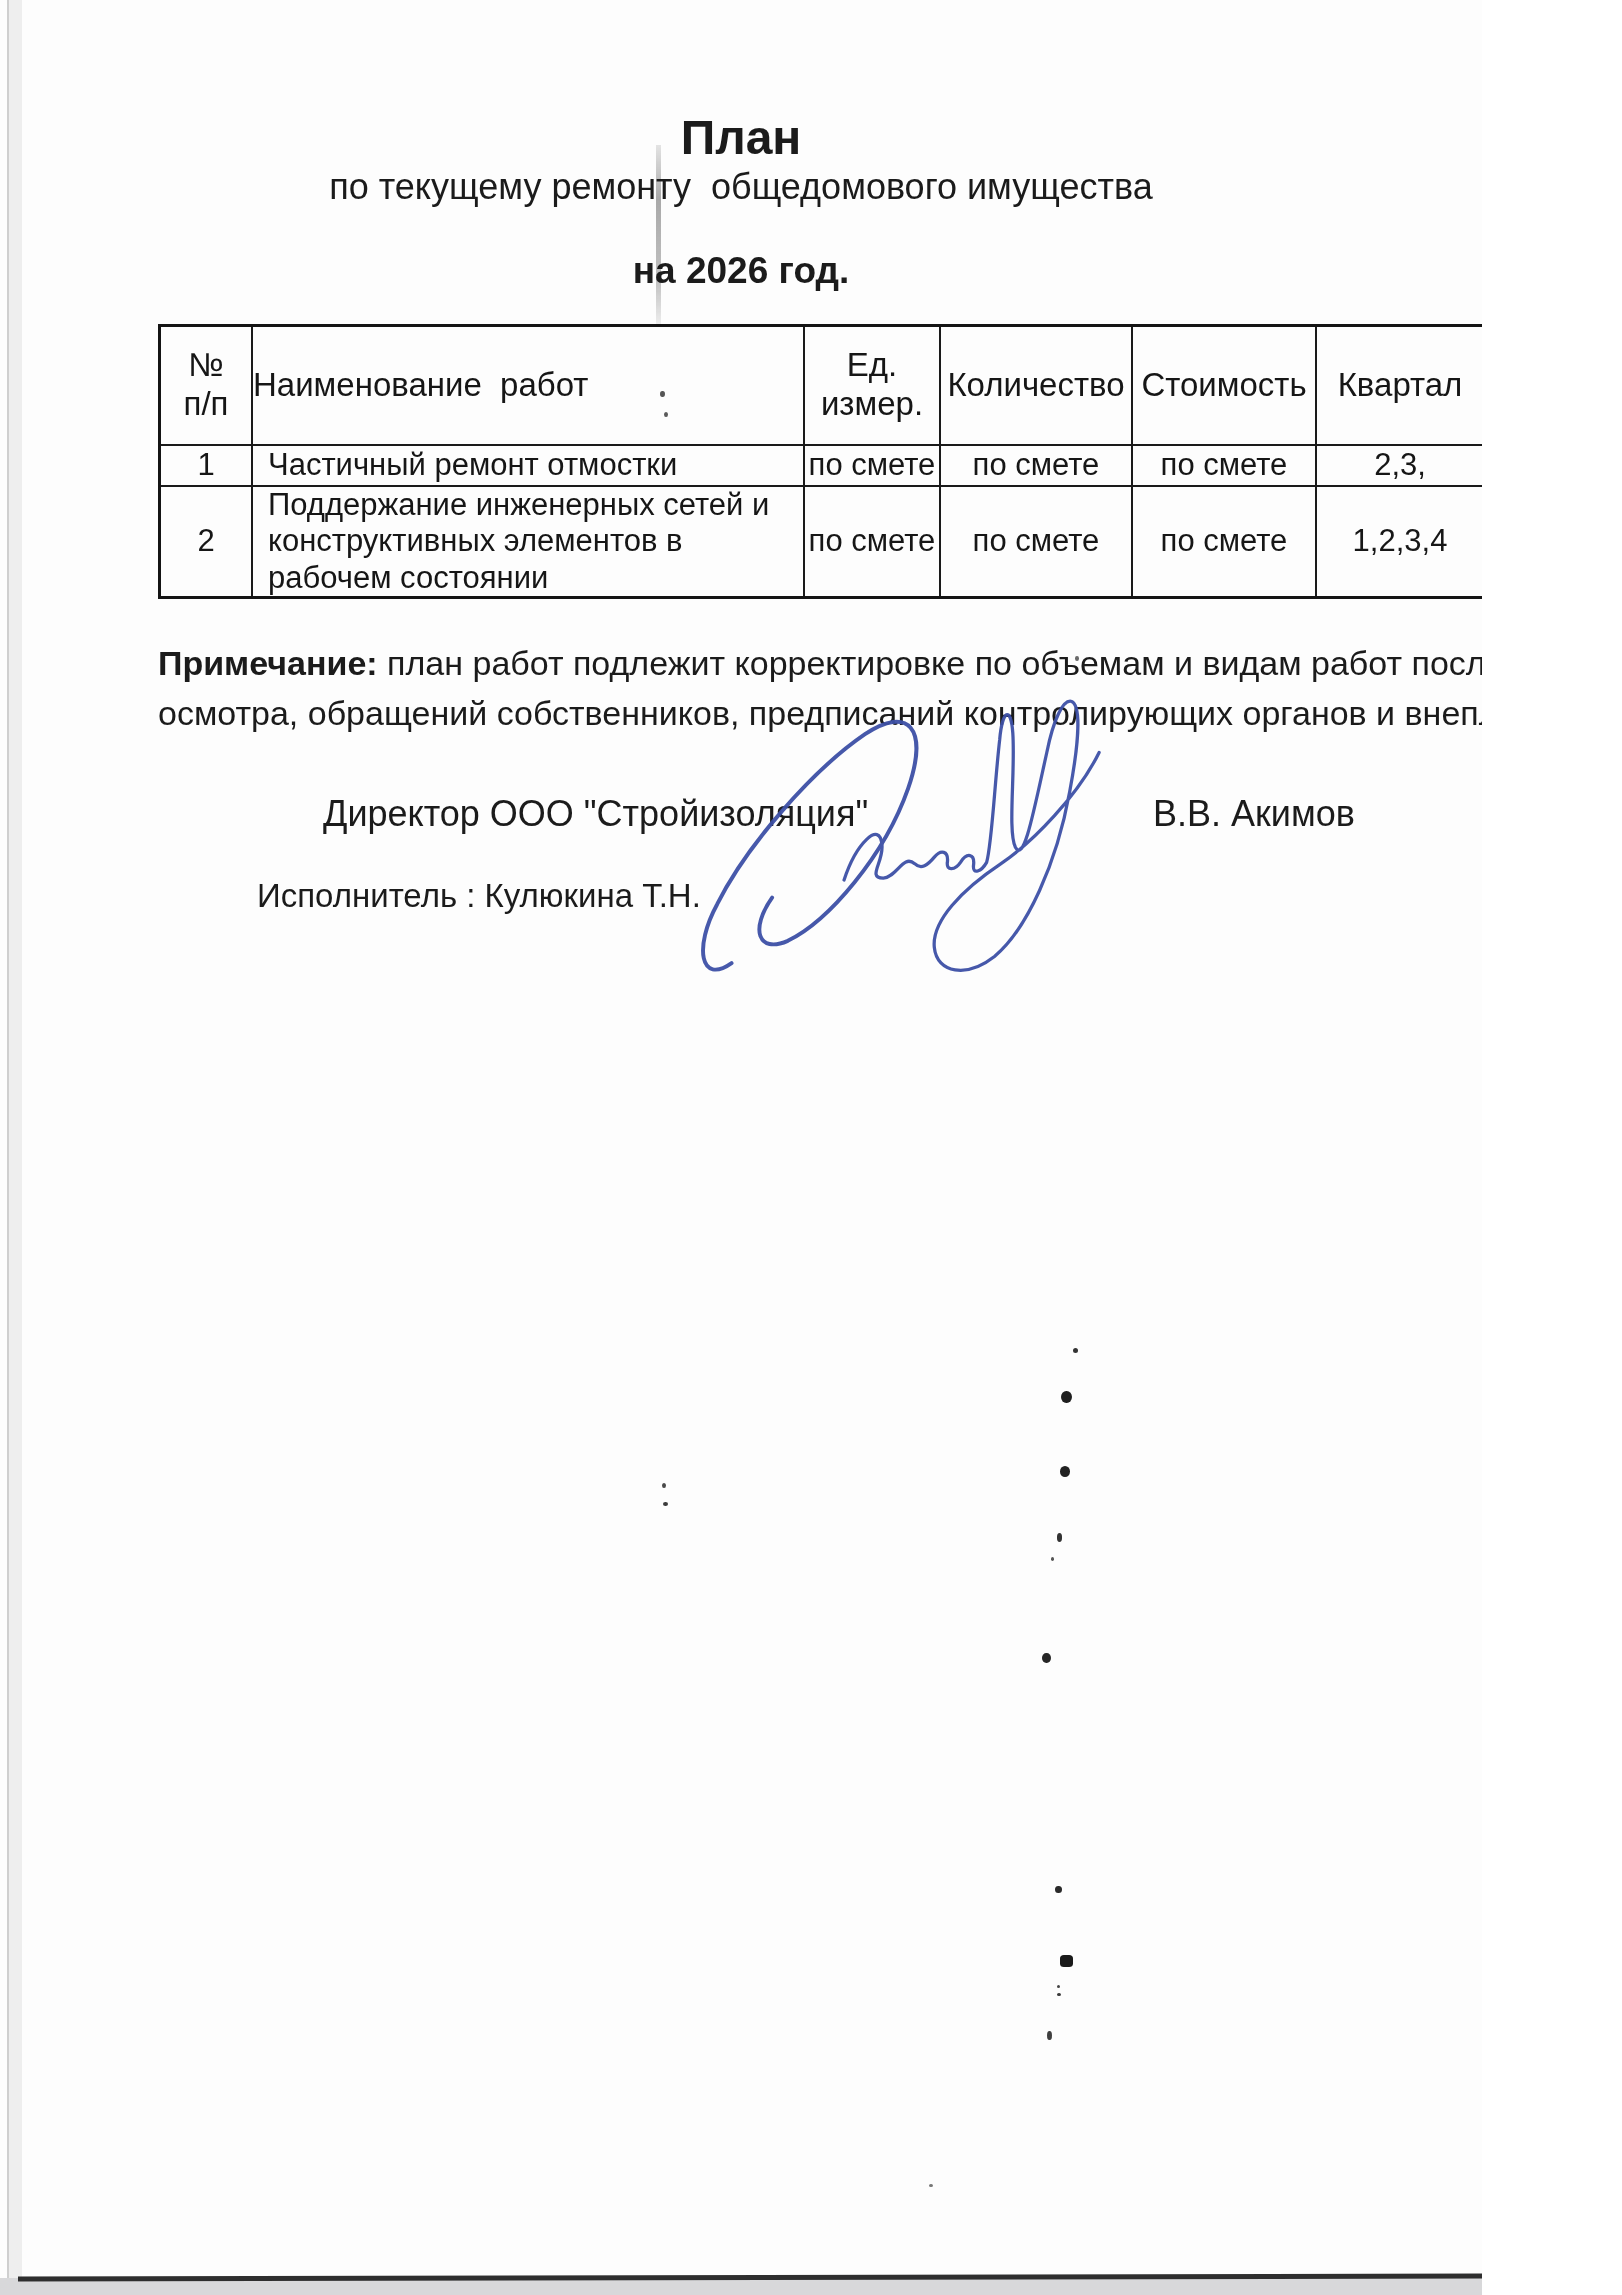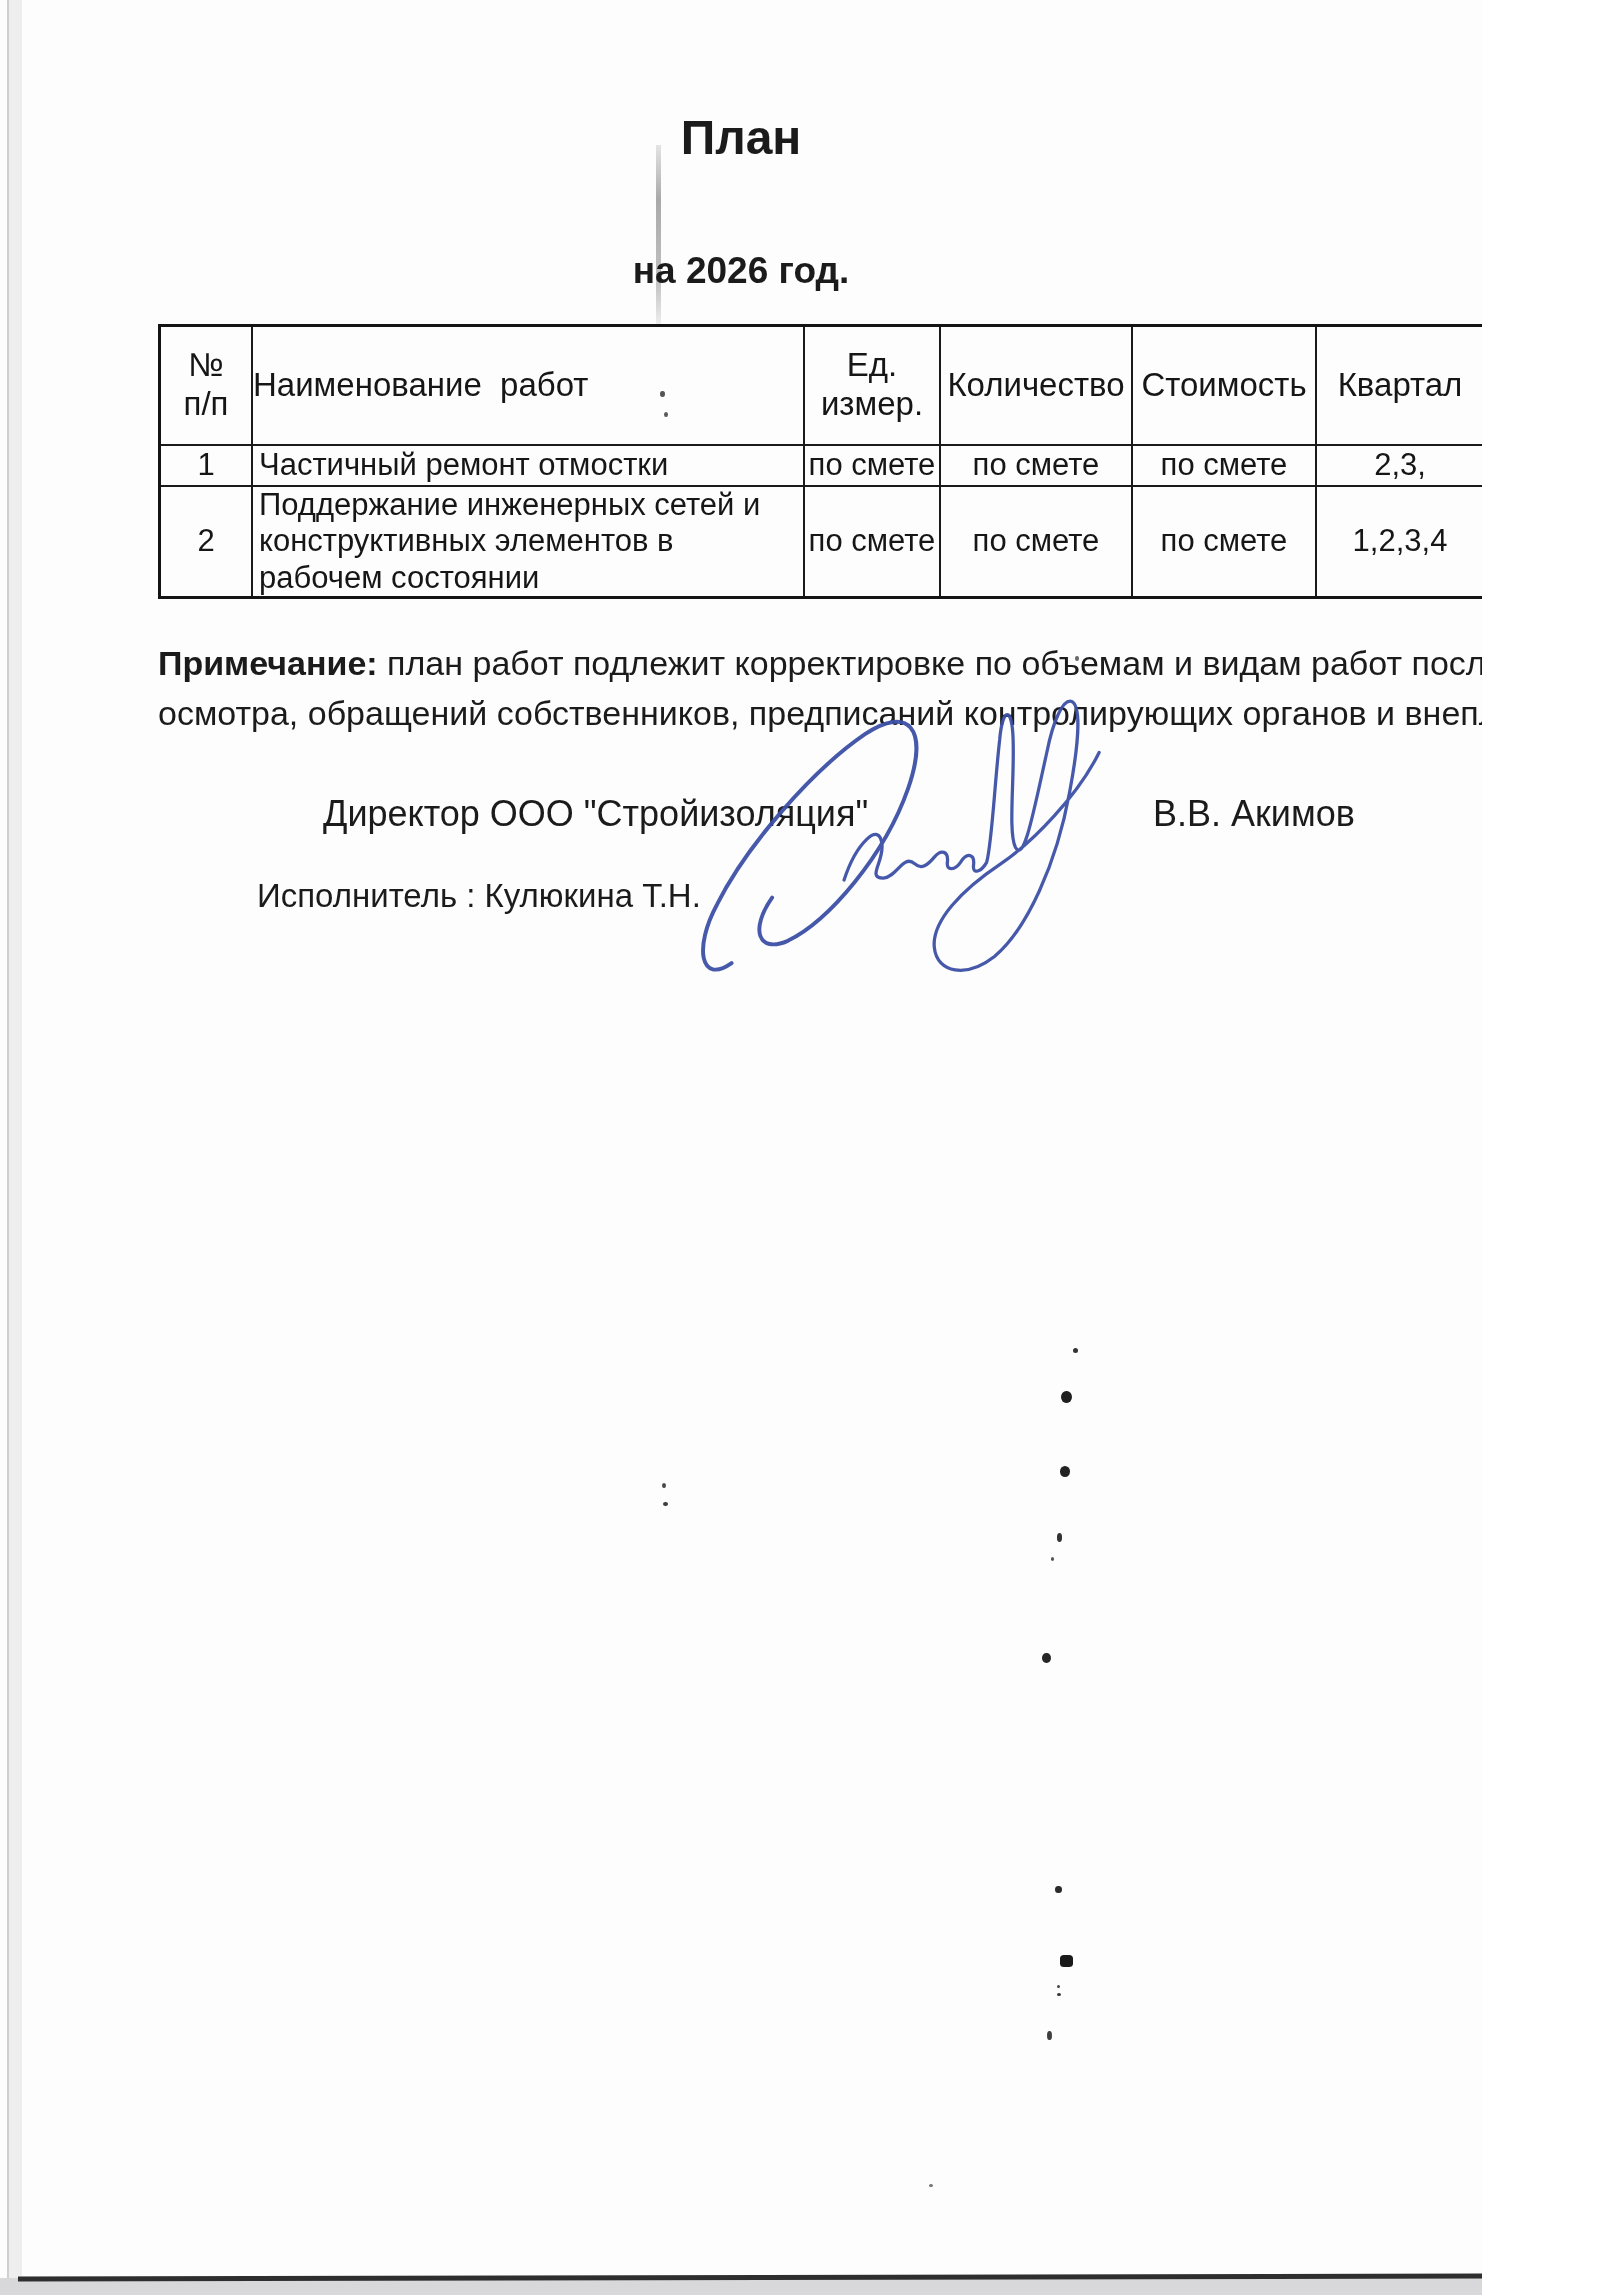--- a/index.html
+++ b/index.html
@@ -37,21 +37,21 @@
   .doc-table th, .doc-table td {
     border:2.6px solid #1a1a1a;
     font-weight:normal;
     vertical-align:middle;
     padding:0;
     line-height:1.18;
   }
   .doc-table th { font-size:33px; text-align:center; }
   .doc-table .c-num     { width:90px; text-align:center; }
   .doc-table .c-name    { width:550px; text-align:left; }
-  .doc-table td.c-name  { padding-left:6px; padding-right:6.5px;margin-top:12px; }
+  .doc-table td.c-name  { padding-left:15px; padding-right:6.5px;margin-top:12px; }
   .doc-table .c-unit    { width:134px; text-align:center; }
   .doc-table .c-qty     { width:190px; text-align:center; }
   .doc-table .c-cost    { width:182px; text-align:center; }
   .doc-table .c-quarter { width:166px; text-align:center; }
   .doc-table tr.hdr  { height:119px; }
   .doc-table tr.r1   { height:41px; }
   .doc-table tr.r2   { height:112px; }
   .doc-table { border:3.9px solid #141414; }
   .th-pre { white-space:pre; }
   
@@ -88,20 +88,21 @@
   <div class="speck" style="left:1051px; top:1557px; width:3.3px;  height:3.9px;  background:#555;"></div>
   <div class="speck" style="left:1042px; top:1653px; width:8.5px; height:9.8px; background:#262626;"></div>
   <div class="speck" style="left:1055px; top:1886px; width:6.5px; height:7.2px; background:#2a2a2a;"></div>
   <div class="speck" style="left:1060px; top:1955px; width:13px; height:11.8px; background:#1a1a1a; border-radius:30%;"></div>
   <div class="speck" style="left:1057px; top:1985px; width:3.3px;  height:3.3px;  background:#444;"></div>
   <div class="speck" style="left:1057px; top:1993px; width:3.9px;  height:3.3px;  background:#3a3a3a;"></div>
   <div class="speck" style="left:1047px; top:2031px; width:4.6px;  height:9.2px; background:#3f3f3f;"></div>
   <div class="speck" style="left:929px; top:2184px; width:3.9px;  height:3.3px;  background:#777;"></div>
 
   <div class="tline t1">План</div>
+  <div class="tline t2">по текущему ремонту  общедомового имущества</div>
   <div class="tline t4">на 2026 год.</div>
 
   <table class="doc-table">
     <tbody>
       <tr class="hdr">
         <th class="c-num">
           <div>№</div>
           <div>п/п</div>
         </th>
         <th class="c-name th-pre">Наименование  работ</th>

